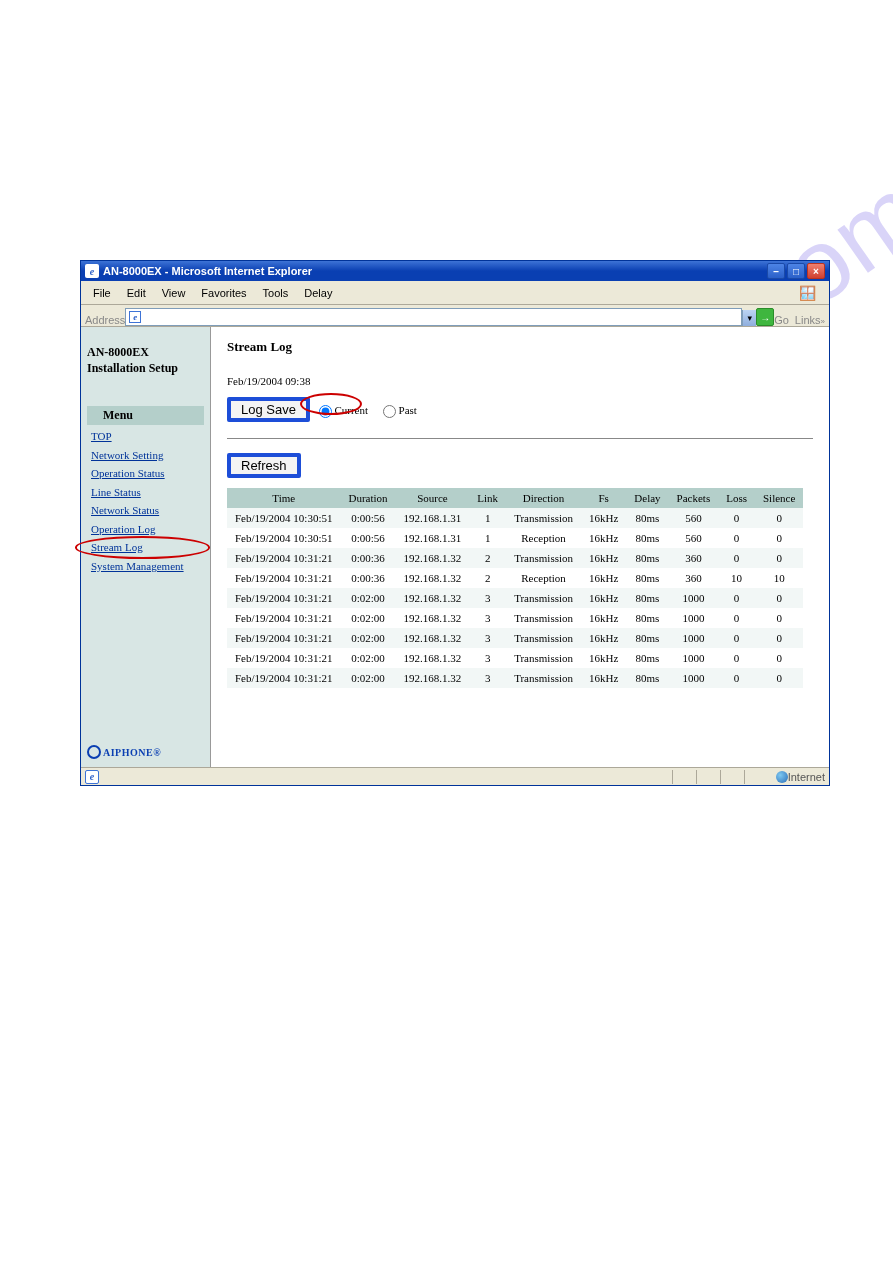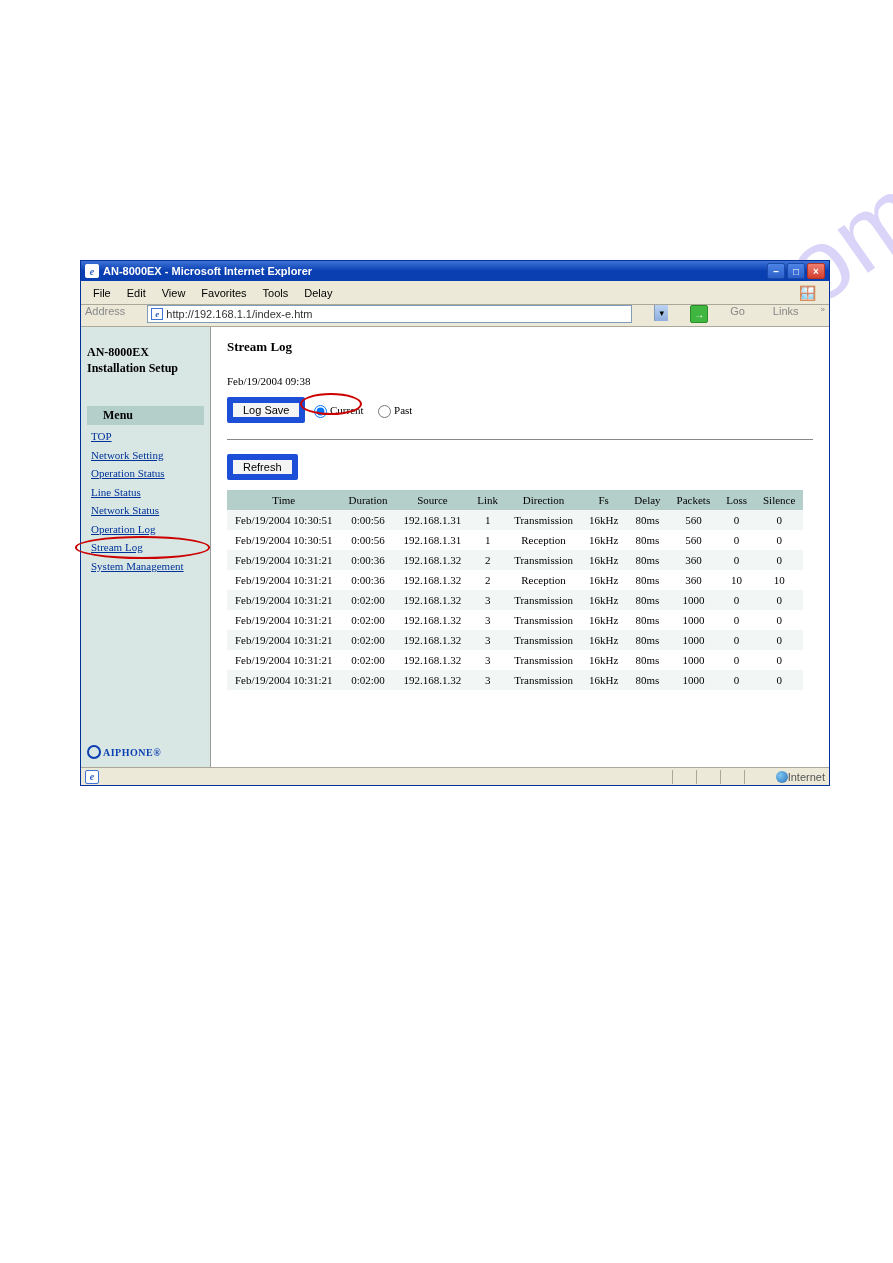--- a/index.html
+++ b/index.html
@@ -68,25 +68,25 @@
     font-size: 11px;
     position: relative;
   }
   .menubar span { padding: 2px 8px; cursor: pointer; }
   .flag { position: absolute; right: 4px; top: 2px; font-size: 14px; }
   .addrbar {
     background: #ece9d8;
     border-bottom: 1px solid #aca899;
     height: 22px;
     display: flex;
-    align-items: flex-start;
+    align-items: flex-end;
     padding: 0 4px;
     font-size: 11px;
     color: #888;
-    gap: 22px;
+    gap: 0;
   }
   .addrbox {
     flex: 1;
     display: flex;
     align-items: center;
     background: #fff;
     border: 1px solid #7f9db9;
     height: 18px;
     padding: 0 3px;
   }
@@ -152,24 +152,24 @@
     pointer-events: none;
   }
   .brand { margin-top: auto; font-size: 10px; font-weight: bold; color: #0a3fb2; letter-spacing: 0.5px; display: flex; align-items: center; gap: 2px; }
   .brand::before { content: ""; display: inline-block; width: 10px; height: 10px; border: 2px solid #0a3fb2; border-radius: 50%; }
   .main { flex: 1; padding: 12px 16px; font-family: "Times New Roman", serif; position: relative; }
   .main h2 { font-size: 13px; font-weight: bold; margin-bottom: 20px; }
   .timestamp { font-size: 11px; margin-bottom: 10px; }
   .controls { margin-bottom: 10px; position: relative; display: inline-block; }
   .btn {
     font-family: Arial, sans-serif;
-    font-size: 11px;
+    font-size: 13px;
     padding: 1px 10px;
     background: #f4f4f4;
-    border: 6px solid #1d4ed8;
+    border: 4px solid #1d4ed8;
     border-radius: 2px;
     cursor: pointer;
     margin-right: 6px;
   }
   .radio-wrap { font-size: 11px; margin-right: 12px; }
   .radio-wrap input { vertical-align: middle; }
   .circle-red {
     position: absolute;
     border: 2px solid #cc0000;
     border-radius: 50%;
@@ -264,21 +264,20 @@
       <span>Favorites</span>
       <span>Tools</span>
       <span>Delay</span>
       <span class="flag">🪟</span>
     </div>
 
     <div class="addrbar">
       <span>Address</span>
       <div class="addrbox">
         <span class="addrbox-icon">e</span>
-        <input type="text" value="http://192.168.1.1/index-e.htm" style="">
       </div>
       <span class="addrdrop">▾</span>
       <span class="gobtn">→</span>
       <span>Go</span>
       <span style="margin-left:6px">Links</span>
       <span style="font-size:8px">»</span>
     </div>
 
     <div class="content">
 

